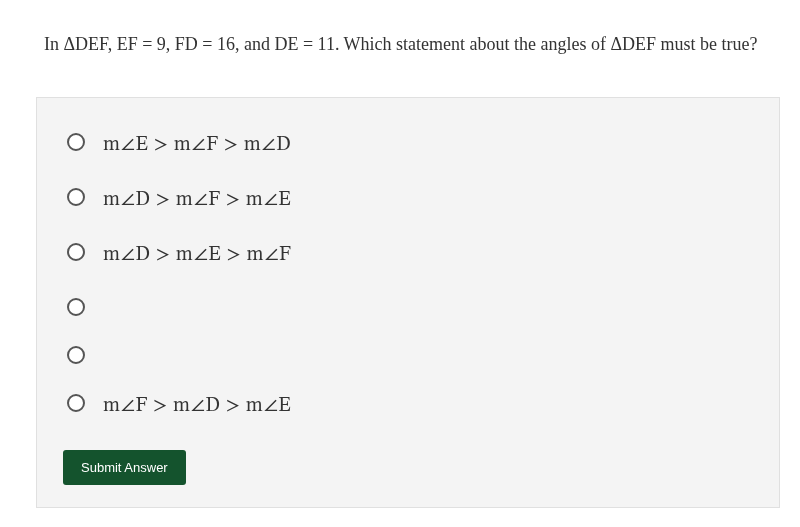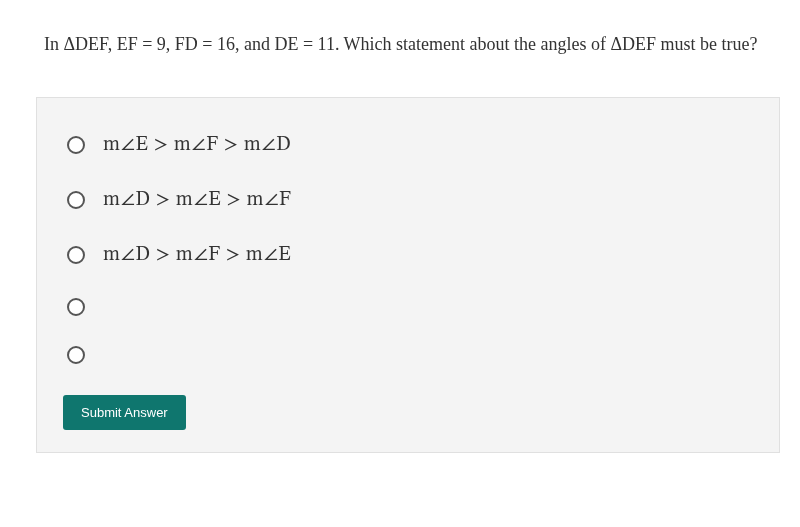--- a/index.html
+++ b/index.html
@@ -18,21 +18,20 @@
     color: #333333;
   }
   .answers-panel {
     background: #f4f4f4;
     border: 1px solid #e0e0e0;
     margin: 28px 28px 0 28px;
     padding: 18px 22px 18px 22px;
   }
   .option {
     display: flex;
-    align-items: center;
     padding: 9px 0;
   }
   .radio {
     width: 18px;
     height: 18px;
     border: 2px solid #555555;
     border-radius: 50%;
     flex: 0 0 18px;
     margin-right: 14px;
     background: #ffffff;
@@ -40,21 +39,21 @@
   .math {
     font-family: 'Cambria Math', 'STIX Two Math', 'Times New Roman', serif;
     font-size: 20px;
     color: #333333;
     letter-spacing: 0.5px;
     font-style: normal;
   }
   .submit-btn {
     display: inline-block;
     margin-top: 14px;
-    background: #0f766e;
+    background: #14532d;
     color: #ffffff;
     font-family: Arial, Helvetica, sans-serif;
     font-size: 13px;
     padding: 10px 14px;
     border: none;
     border-radius: 3px;
     cursor: pointer;
   }
 </style>
 </head>
@@ -66,34 +65,38 @@
 
 <div class="answers-panel">
 
   <div class="option">
     <span class="radio"></span>
     <span class="math">m∠E  &gt;  m∠F  &gt;  m∠D</span>
   </div>
 
   <div class="option">
     <span class="radio"></span>
-    <span class="math">m∠D  &gt;  m∠E  &gt;  m∠F</span>
+    <span class="math">m∠D  &gt;  m∠F  &gt;  m∠E</span>
   </div>
 
   <div class="option">
     <span class="radio"></span>
-    <span class="math">m∠D  &gt;  m∠F  &gt;  m∠E</span>
+    <span class="math">m∠D  &gt;  m∠E  &gt;  m∠F</span>
   </div>
 
   <div class="option">
     <span class="radio"></span>
   </div>
 
   <div class="option">
     <span class="radio"></span>
   </div>
 
+  <div class="option">
+    <span class="radio"></span>
+    <span class="math">m∠F  &gt;  m∠D  &gt;  m∠E</span>
+  </div>
 
   <button class="submit-btn">
     <span>Submit Answer</span>
   </button>
 
 </div>
 
 </body></html>

